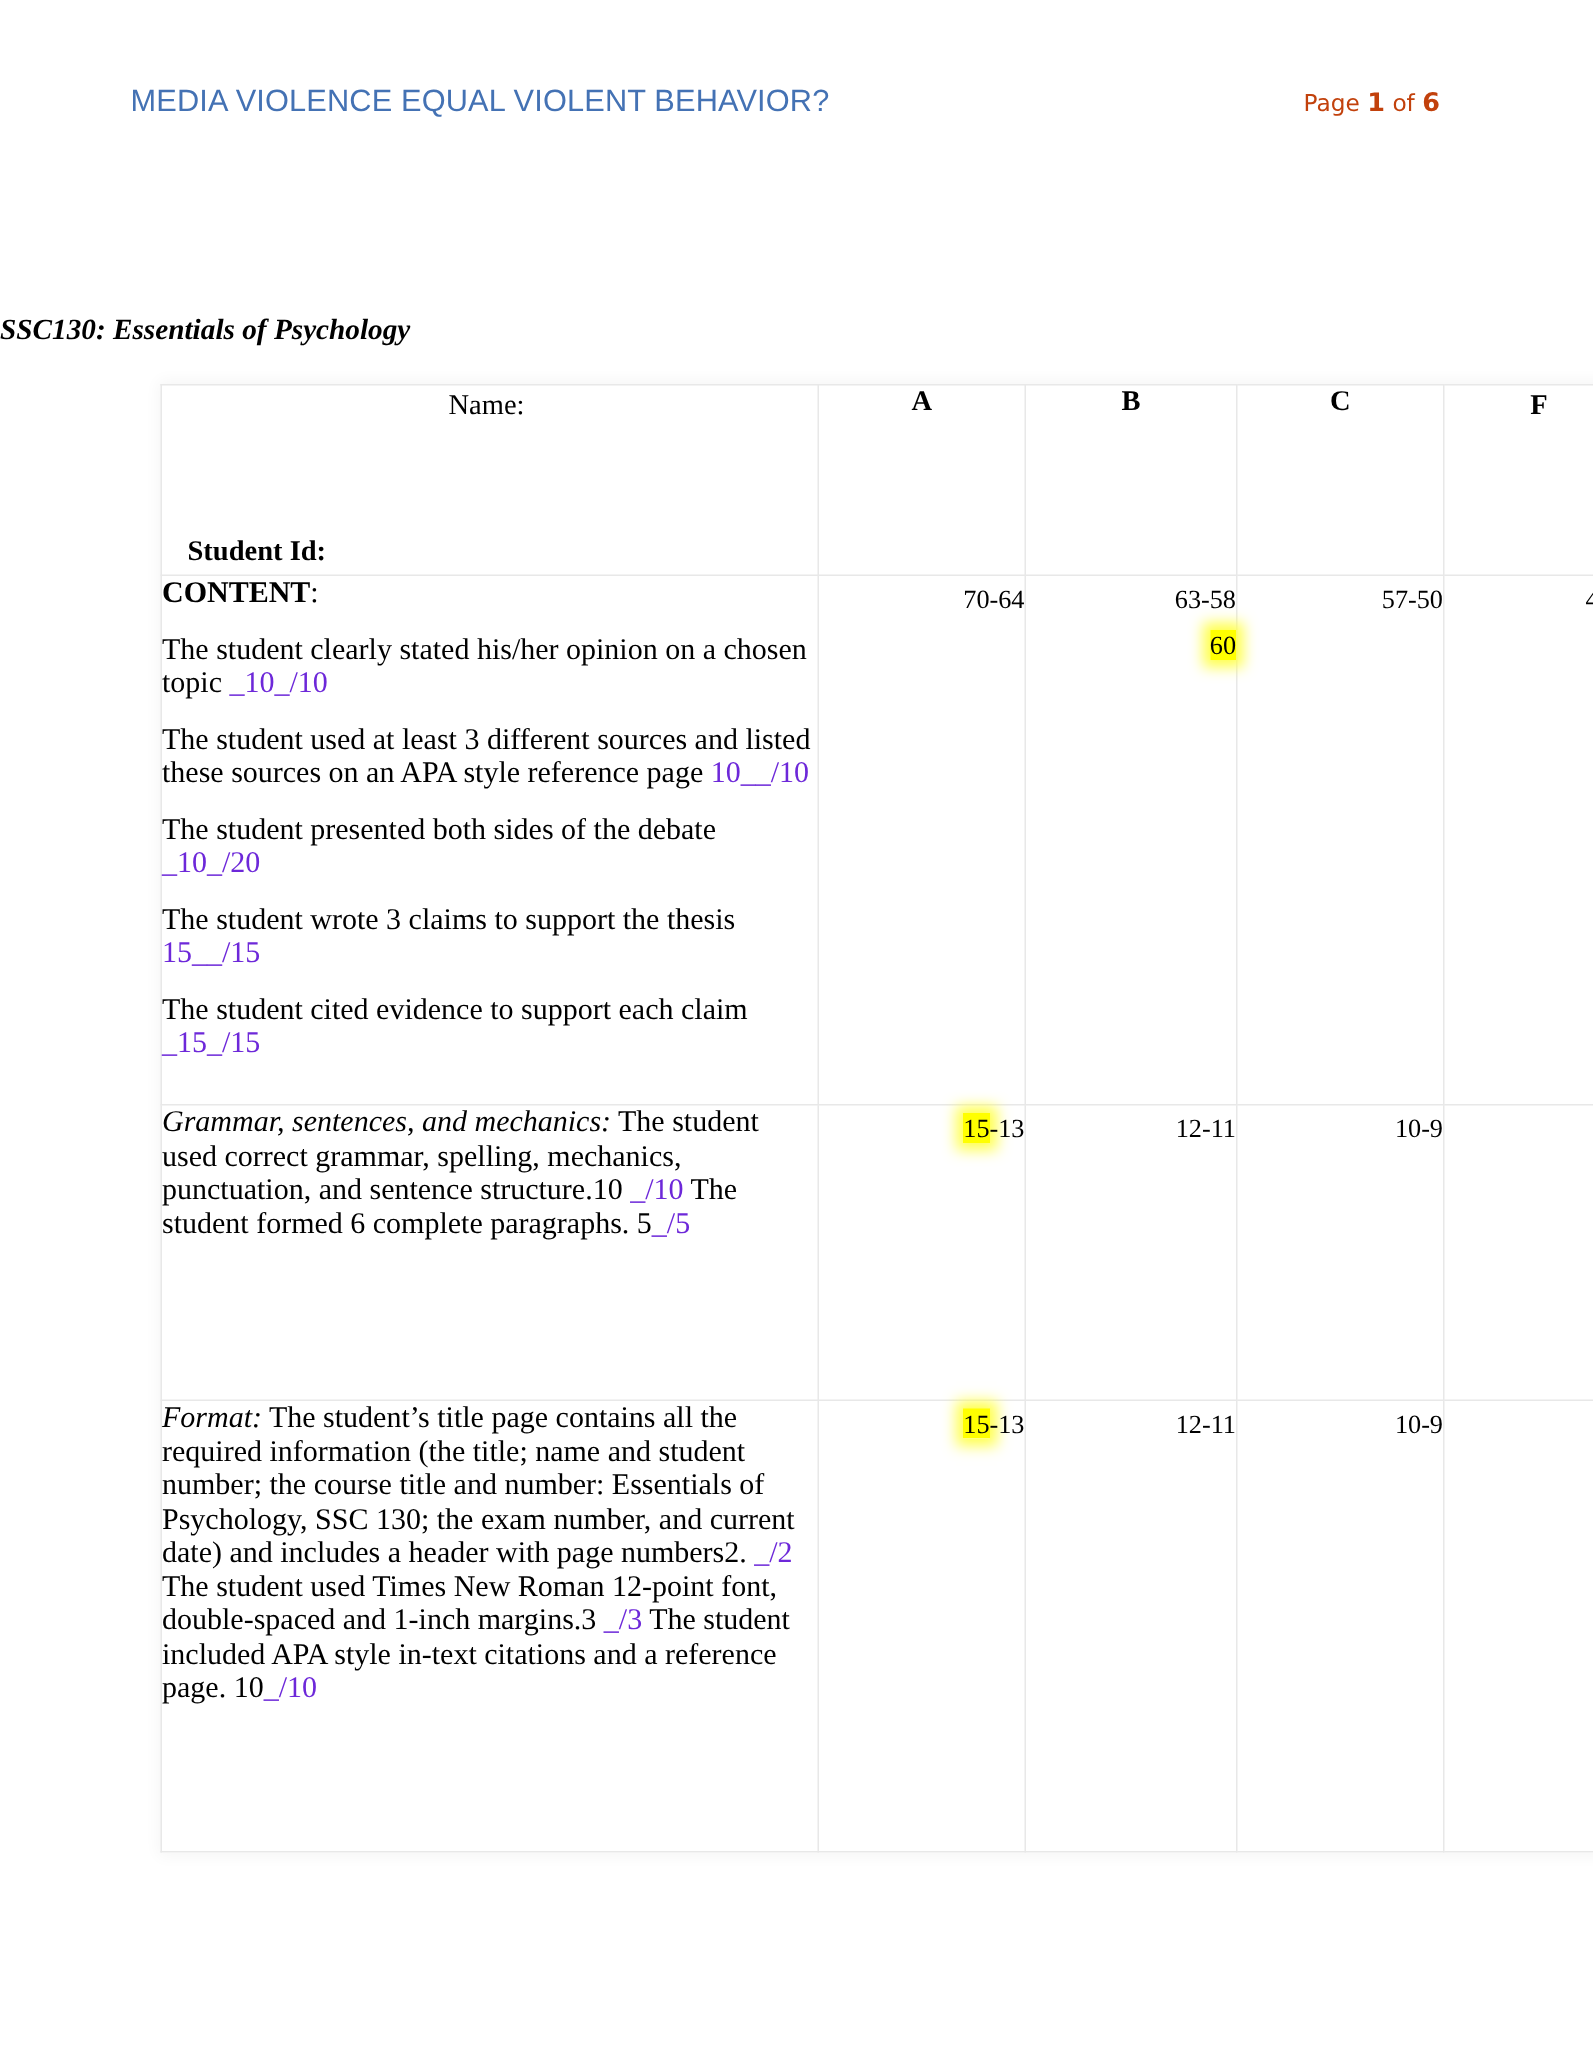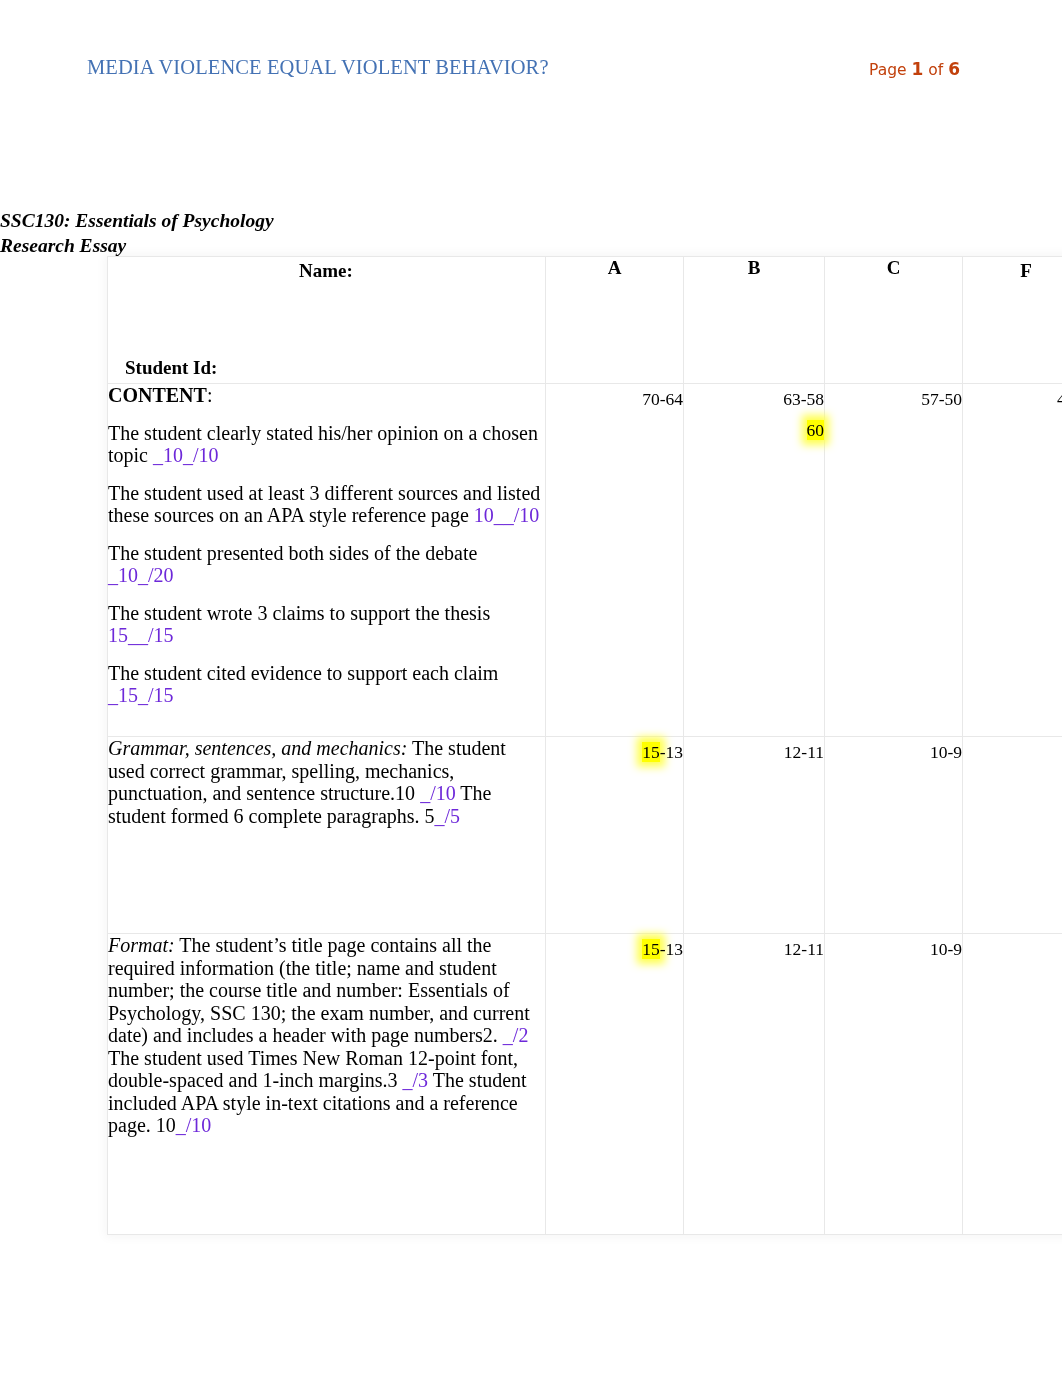--- a/index.html
+++ b/index.html
@@ -22,21 +22,21 @@
     position: absolute;
     top: 56px;
     left: 87px;
     right: 100px;
     height: 30px;
   }
   .header-title {
     position: absolute;
     left: 0;
     top: 0;
-    font-family: Liberation Serif, serif;
+    font-family: Liberation Sans, sans-serif;
     font-size: 20.5px;
     letter-spacing: 0.1px;
     color: #4472b4;
     white-space: nowrap;
   }
   .header-pageno {
     position: absolute;
     right: 2px;
     top: 3px;
     font-family: "DejaVu Sans", "Liberation Sans", sans-serif;
@@ -94,21 +94,21 @@
 
   
   .hdr-left {
     position: relative;
     height: 126px;
   }
   .hdr-name {
     position: absolute;
     top: 3px;
     left: 191px;
-    font-weight: bold;
+    font-weight: normal;
     font-size: 19px;
   }
   .hdr-studentid {
     position: absolute;
     left: 17px;
     top: 100px;
     font-weight: bold;
     font-size: 19px;
   }
   .hdr-grade {
@@ -151,21 +151,20 @@
   <div class="header-pageno">
     <span>Page</span>
     <span class="num">1</span>
     <span>of</span>
     <span class="num">6</span>
   </div>
 </div>
 
 <div class="doc-title">
   <span>SSC130: Essentials of Psychology</span>
-  <span class="line2">Research Essay</span>
 </div>
 
 <table class="rubric">
   <colgroup>
     <col class="col-criteria">
       <col class="col-a">
       <col class="col-b">
       <col class="col-c">
       <col class="col-f">
   </colgroup>

